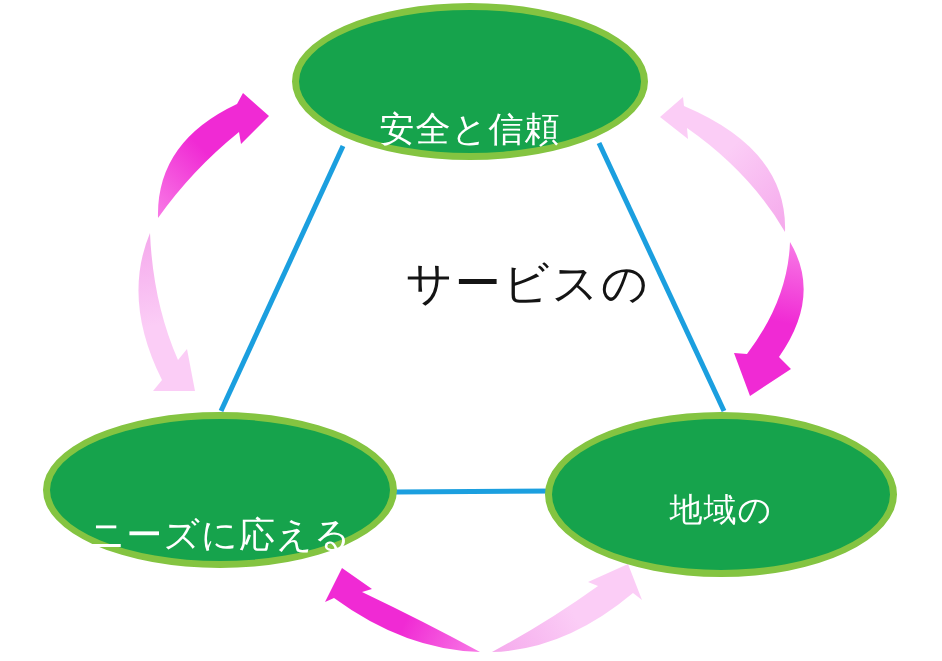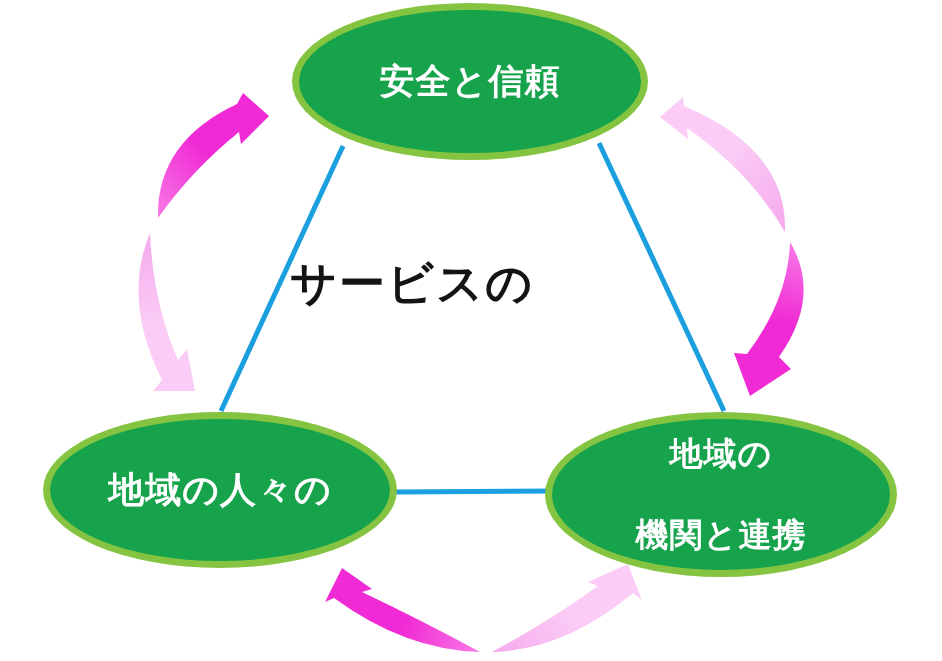--- a/index.html
+++ b/index.html
@@ -24,25 +24,25 @@
     stroke-width: 5;
     fill: none;
   }
   .node {
     position: absolute;
     box-sizing: border-box;
     border-radius: 50%;
     background: var(--ellipse-fill, #16a34c);
     border: 7px solid var(--ellipse-border, #84c441);
     display: flex;
-    align-items: center;
+    align-items: flex-end;
     justify-content: center;
     text-align: center;
     color: var(--node-text, #ffffff);
-    font-weight: bold;
+    font-weight: normal;
     letter-spacing: 1px;
   }
   .node-top {
     left: 292px; top: 3px;
     width: 356px; height: 157px;
     font-size: 35px;
   }
   .node-bottom-left {
     left: 43px; top: 412px;
     width: 354px; height: 156px;
@@ -52,23 +52,23 @@
   .node-bottom-right {
     left: 545px; top: 412px;
     width: 352px; height: 165px;
     font-size: 33px;
     line-height: 1.22;
   }
   .center-label {
     position: absolute;
     left: 290px; top: 252px;
     width: 360px;
-    text-align: left;
+    text-align: right;
     font-size: 46px;
-    font-weight: bold;
+    font-weight: normal;
     line-height: 62px;
     color: var(--center-text, #141414);
     letter-spacing: 2px;
   }
 </style>
 </head>
 <body>
 
 <div class="stage">
 
@@ -111,29 +111,28 @@
     <path d="M 480 652 Q 405 650 334 598 L 325 602 L 342 568 L 372 589 L 362 592 Q 425 622 480 652 Z" fill="url(#gmB)"></path>
     <path d="M 492 652 Q 565 650 633 593 L 642 600 L 628 564 L 588 582 L 598 586 Q 548 622 492 652 Z" fill="url(#gpB)"></path>
   </svg>
 
   <div class="node node-top">
     <span>安全と信頼</span>
   </div>
 
   <div class="node node-bottom-left">
     <span>
-      <span>地域の人々の</span><br>
+      <span>ニーズに応える</span><br>
     </span>
   </div>
 
   <div class="node node-bottom-right">
     <span>
       <span>地域の</span><br>
       <br>
-      <span>機関と連携</span>
     </span>
   </div>
 
   <div class="center-label">
     <div>サービスの</div>
   </div>
 
 </div>
 
 </body></html>

